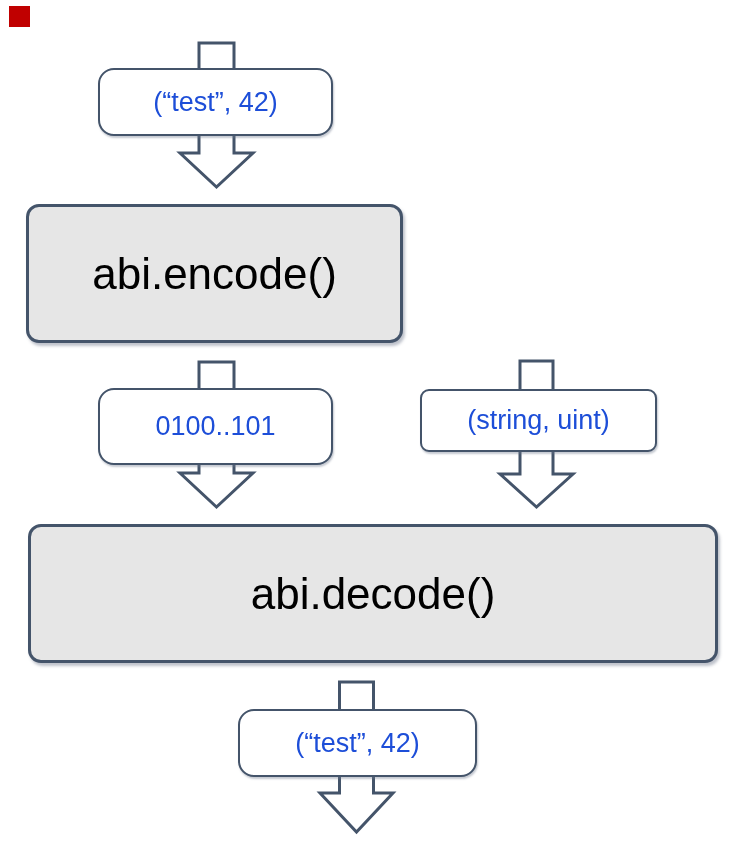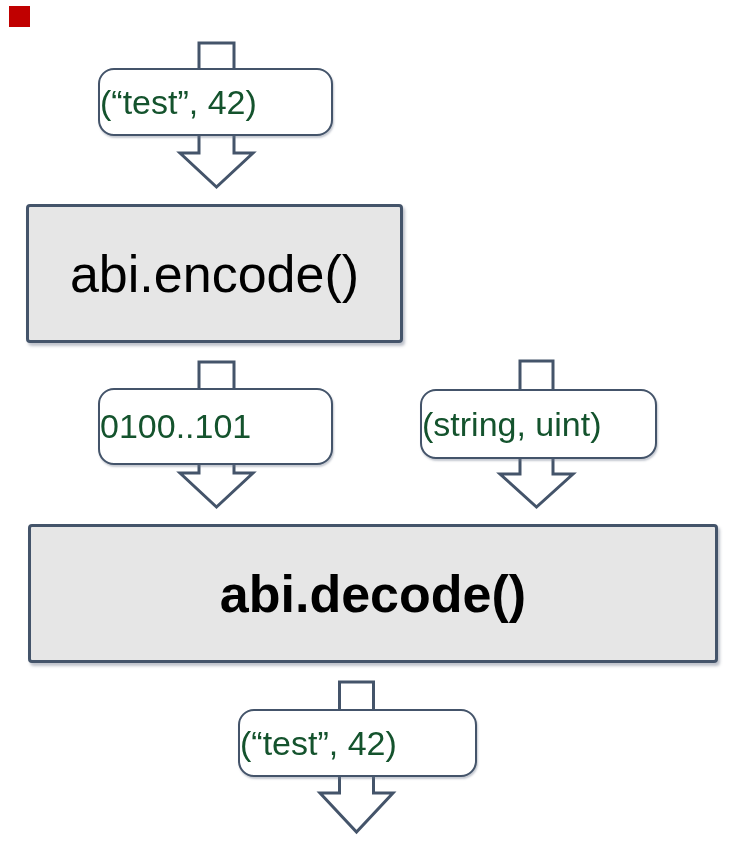--- a/index.html
+++ b/index.html
@@ -38,47 +38,47 @@
     stroke-linejoin: miter;
   }
   .label-pill {
     position: absolute;
     box-sizing: border-box;
     background: #ffffff;
     border: 2.5px solid var(--stroke, #44546a);
     border-radius: 16px;
     display: flex;
     align-items: center;
-    justify-content: flex-start;
-    font-size: 34px;
-    color: #14532d;
+    justify-content: center;
+    font-size: 27px;
+    color: #1d4ed8;
     box-shadow: 1px 2px 2px rgba(110, 120, 140, 0.40);
   }
   .process-box {
     position: absolute;
     box-sizing: border-box;
     background: var(--process-fill, #e6e6e6);
     border: 3px solid var(--stroke, #44546a);
-    border-radius: 4px;
+    border-radius: 13px;
     display: flex;
     align-items: center;
     justify-content: center;
-    font-size: 52px;
+    font-size: 44px;
     color: #000000;
     box-shadow: 2px 3px 3px rgba(110, 120, 140, 0.45);
     text-align: right;
   }
   
   .pill-input   { left: 98px;  top: 68px;  width: 235px; height: 68px; }
   .pill-bytes   { left: 98px;  top: 388px; width: 235px; height: 77px; }
-  .pill-types   { left: 420px; top: 389px; width: 237px; height: 70px; }
+  .pill-types   { left: 420px; top: 389px; width: 237px; height: 63px; border-radius: 9px; }
   .pill-output  { left: 238px; top: 709px; width: 239px; height: 68px; }
   
   .box-encode   { left: 26px;  top: 204px; width: 377px; height: 139px; }
-  .box-decode   { left: 28px;  top: 524px; width: 690px; height: 139px; font-weight: bold; }
+  .box-decode   { left: 28px;  top: 524px; width: 690px; height: 139px; }
 </style>
 </head>
 <body>
 
 <div class="canvas">
 
   <div class="marker"></div>
 
   <svg class="arrow" viewBox="0 0 748 860" xmlns="http://www.w3.org/2000/svg">
     <path d="M199,43 L234,43 L234,153 L253,153 L216.5,187 L180,153 L199,153 Z"></path>

